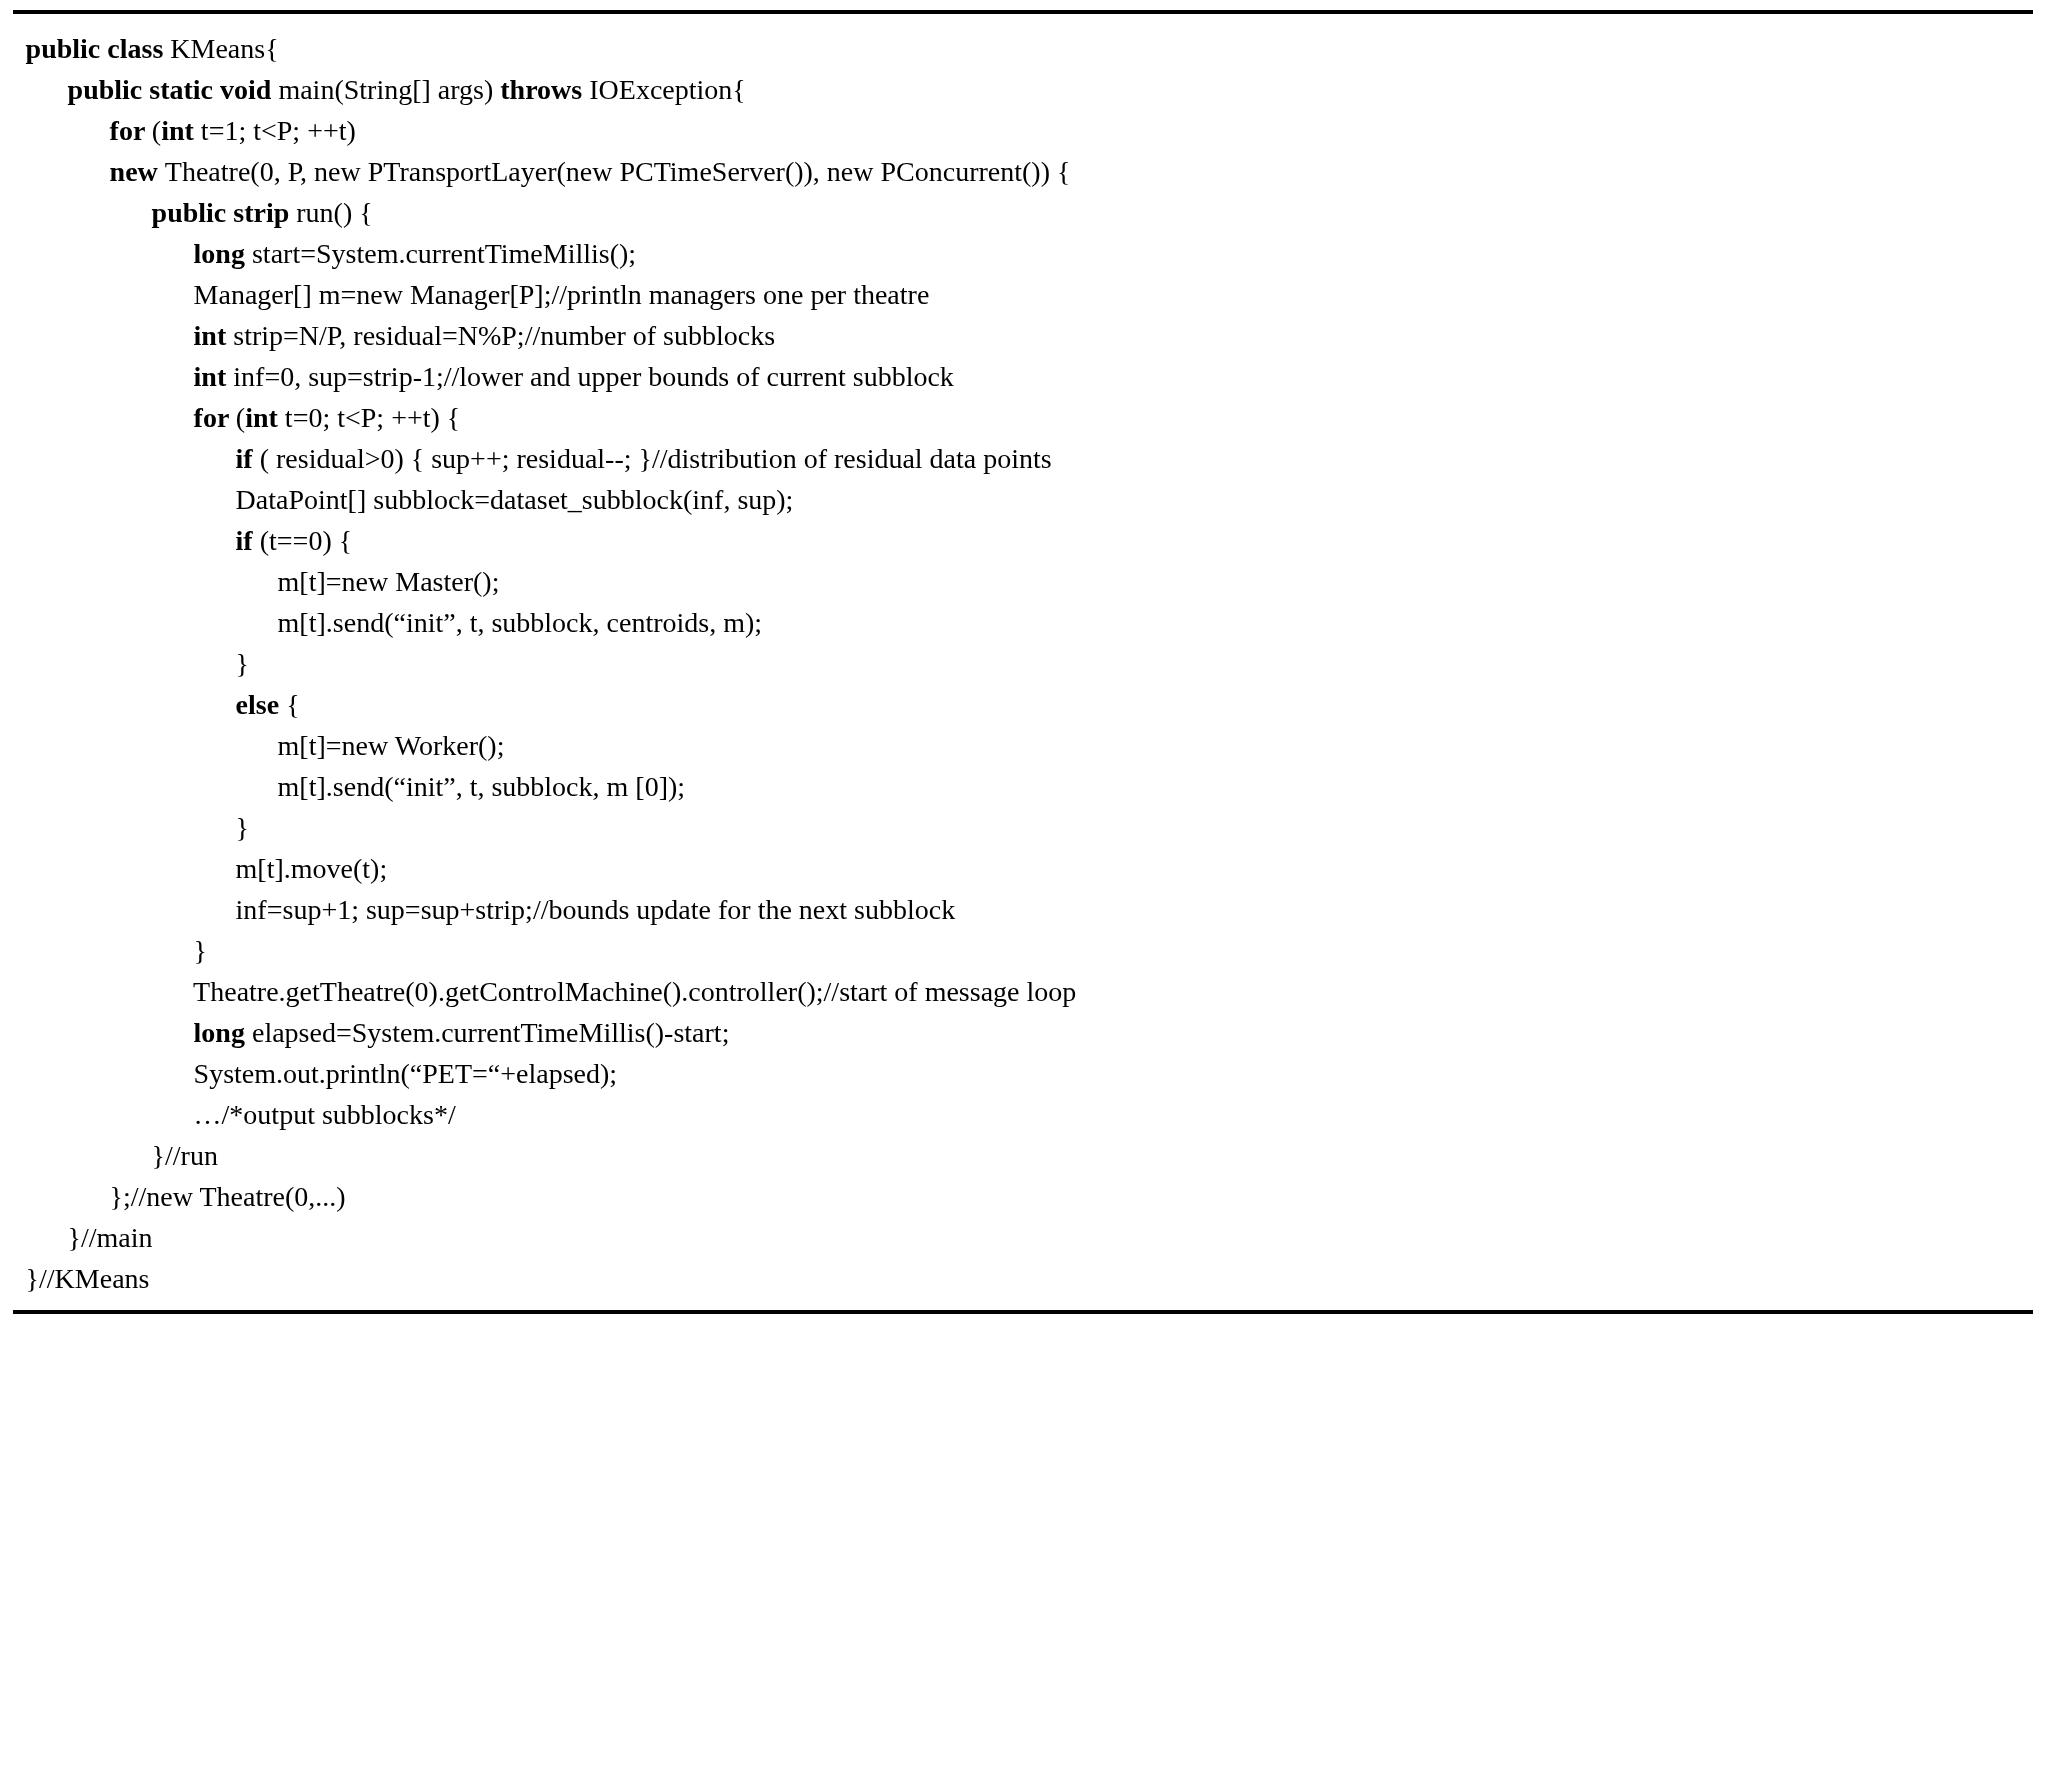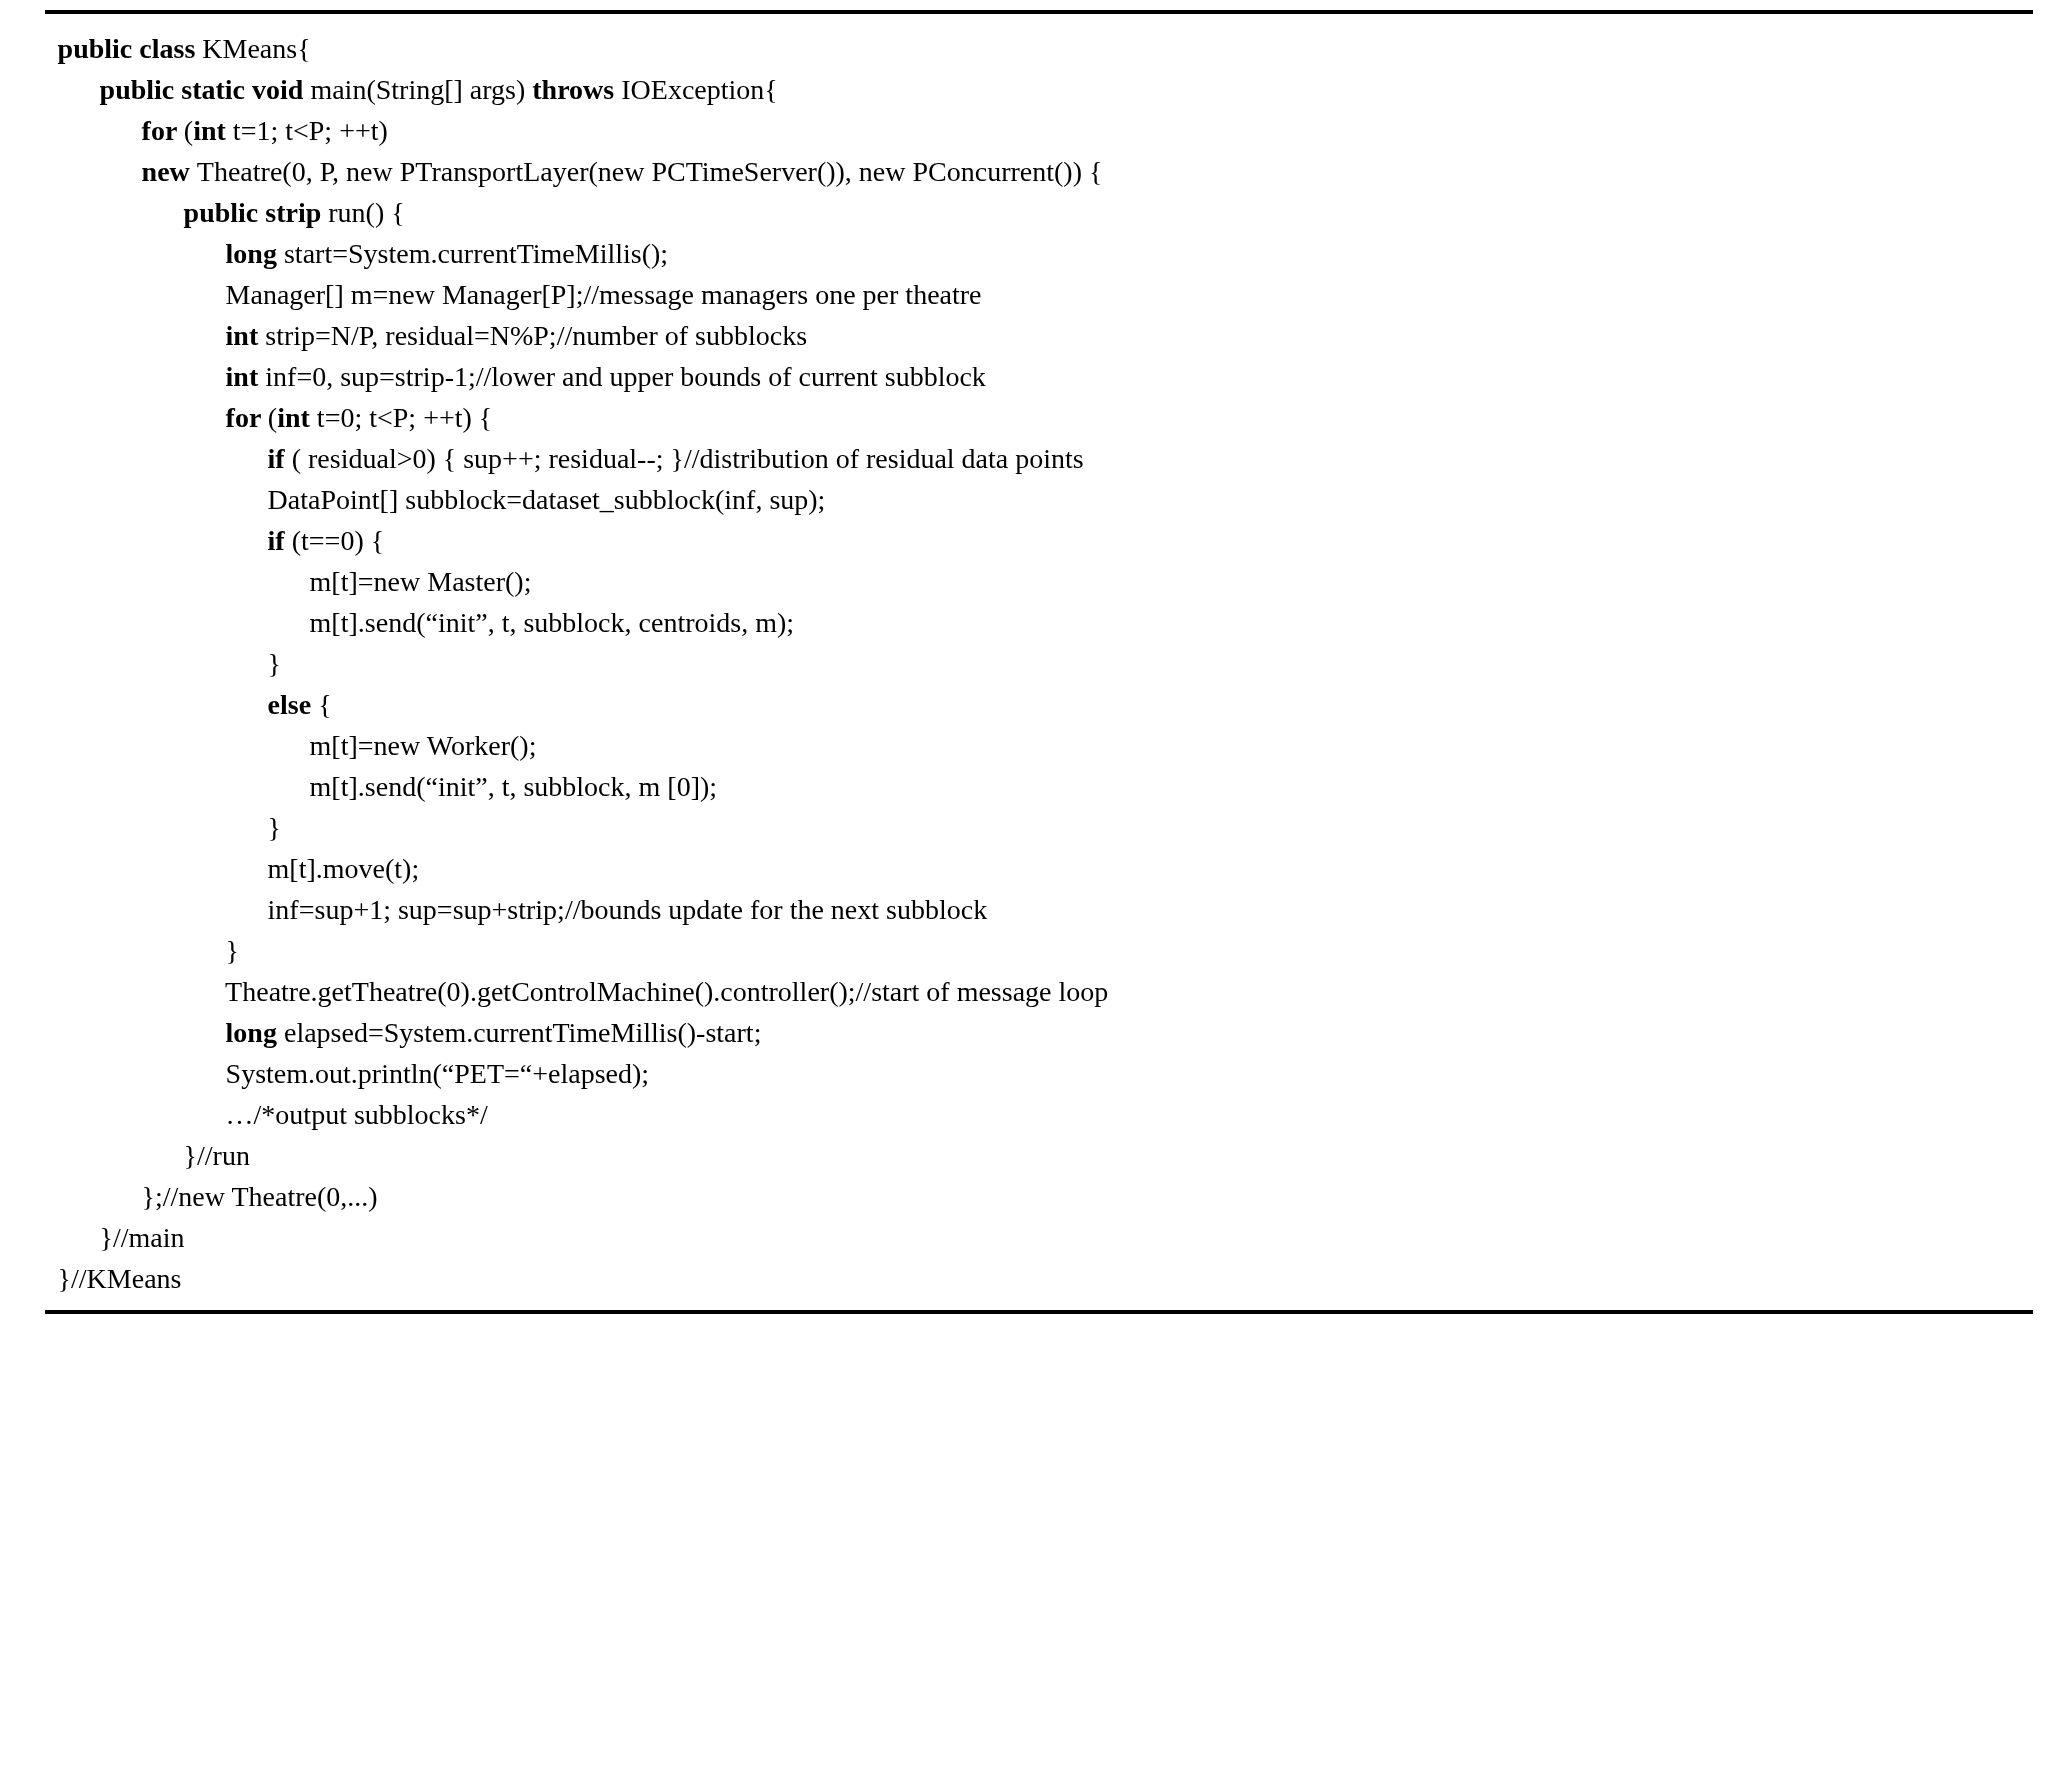--- a/index.html
+++ b/index.html
@@ -10,21 +10,20 @@
   body {
     font-family: "Liberation Serif", serif;
   }
   .page {
     width: 2046px;
     height: 1786px;
     box-sizing: border-box;
     background: #ffffff;
     position: relative;
     overflow: hidden;
-    padding-left: 32px;
   }
   .listing {
     box-sizing: border-box;
     margin: 10px 12.8px 0 12.8px;
     border-top: 4.1px solid #000000;
     border-bottom: 4.1px solid #000000;
     padding: 13.7px 0 11px 0;
   }
   .code-line {
     font-family: "Liberation Serif", serif;
@@ -43,21 +42,21 @@
 <body>
 
 <div class="page">
   <div class="listing" id="listing">
       <div class="code-line"><b>public class </b><span>KMeans{</span></div>
       <div class="code-line">      <b>public static void </b><span>main(String[] args) </span><b>throws </b><span>IOException{</span></div>
       <div class="code-line">            <b>for </b><span>(</span><b>int </b><span>t=1; t&lt;P; ++t)</span></div>
       <div class="code-line">            <b>new </b><span>Theatre(0, P, new PTransportLayer(new PCTimeServer()), new PConcurrent()) {</span></div>
       <div class="code-line">                  <b>public strip </b><span>run() {</span></div>
       <div class="code-line">                        <b>long </b><span>start=System.currentTimeMillis();</span></div>
-      <div class="code-line">                        <span>Manager[] m=new Manager[P];//message managers one per theatre</span></div>
+      <div class="code-line">                        <span>Manager[] m=new Manager[P];//println managers one per theatre</span></div>
       <div class="code-line">                        <b>int </b><span>strip=N/P, residual=N%P;//number of subblocks</span></div>
       <div class="code-line">                        <b>int </b><span>inf=0, sup=strip-1;//lower and upper bounds of current subblock</span></div>
       <div class="code-line">                        <b>for </b><span>(</span><b>int </b><span>t=0; t&lt;P; ++t) {</span></div>
       <div class="code-line">                              <b>if </b><span>( residual&gt;0) { sup++; residual--; }//distribution of residual data points</span></div>
       <div class="code-line">                              <span>DataPoint[] subblock=dataset_subblock(inf, sup);</span></div>
       <div class="code-line">                              <b>if </b><span>(t==0) {</span></div>
       <div class="code-line">                                    <span>m[t]=new Master();</span></div>
       <div class="code-line">                                    <span>m[t].send(“init”, t, subblock, centroids, m);</span></div>
       <div class="code-line">                              <span>}</span></div>
       <div class="code-line">                              <b>else </b><span>{</span></div>

